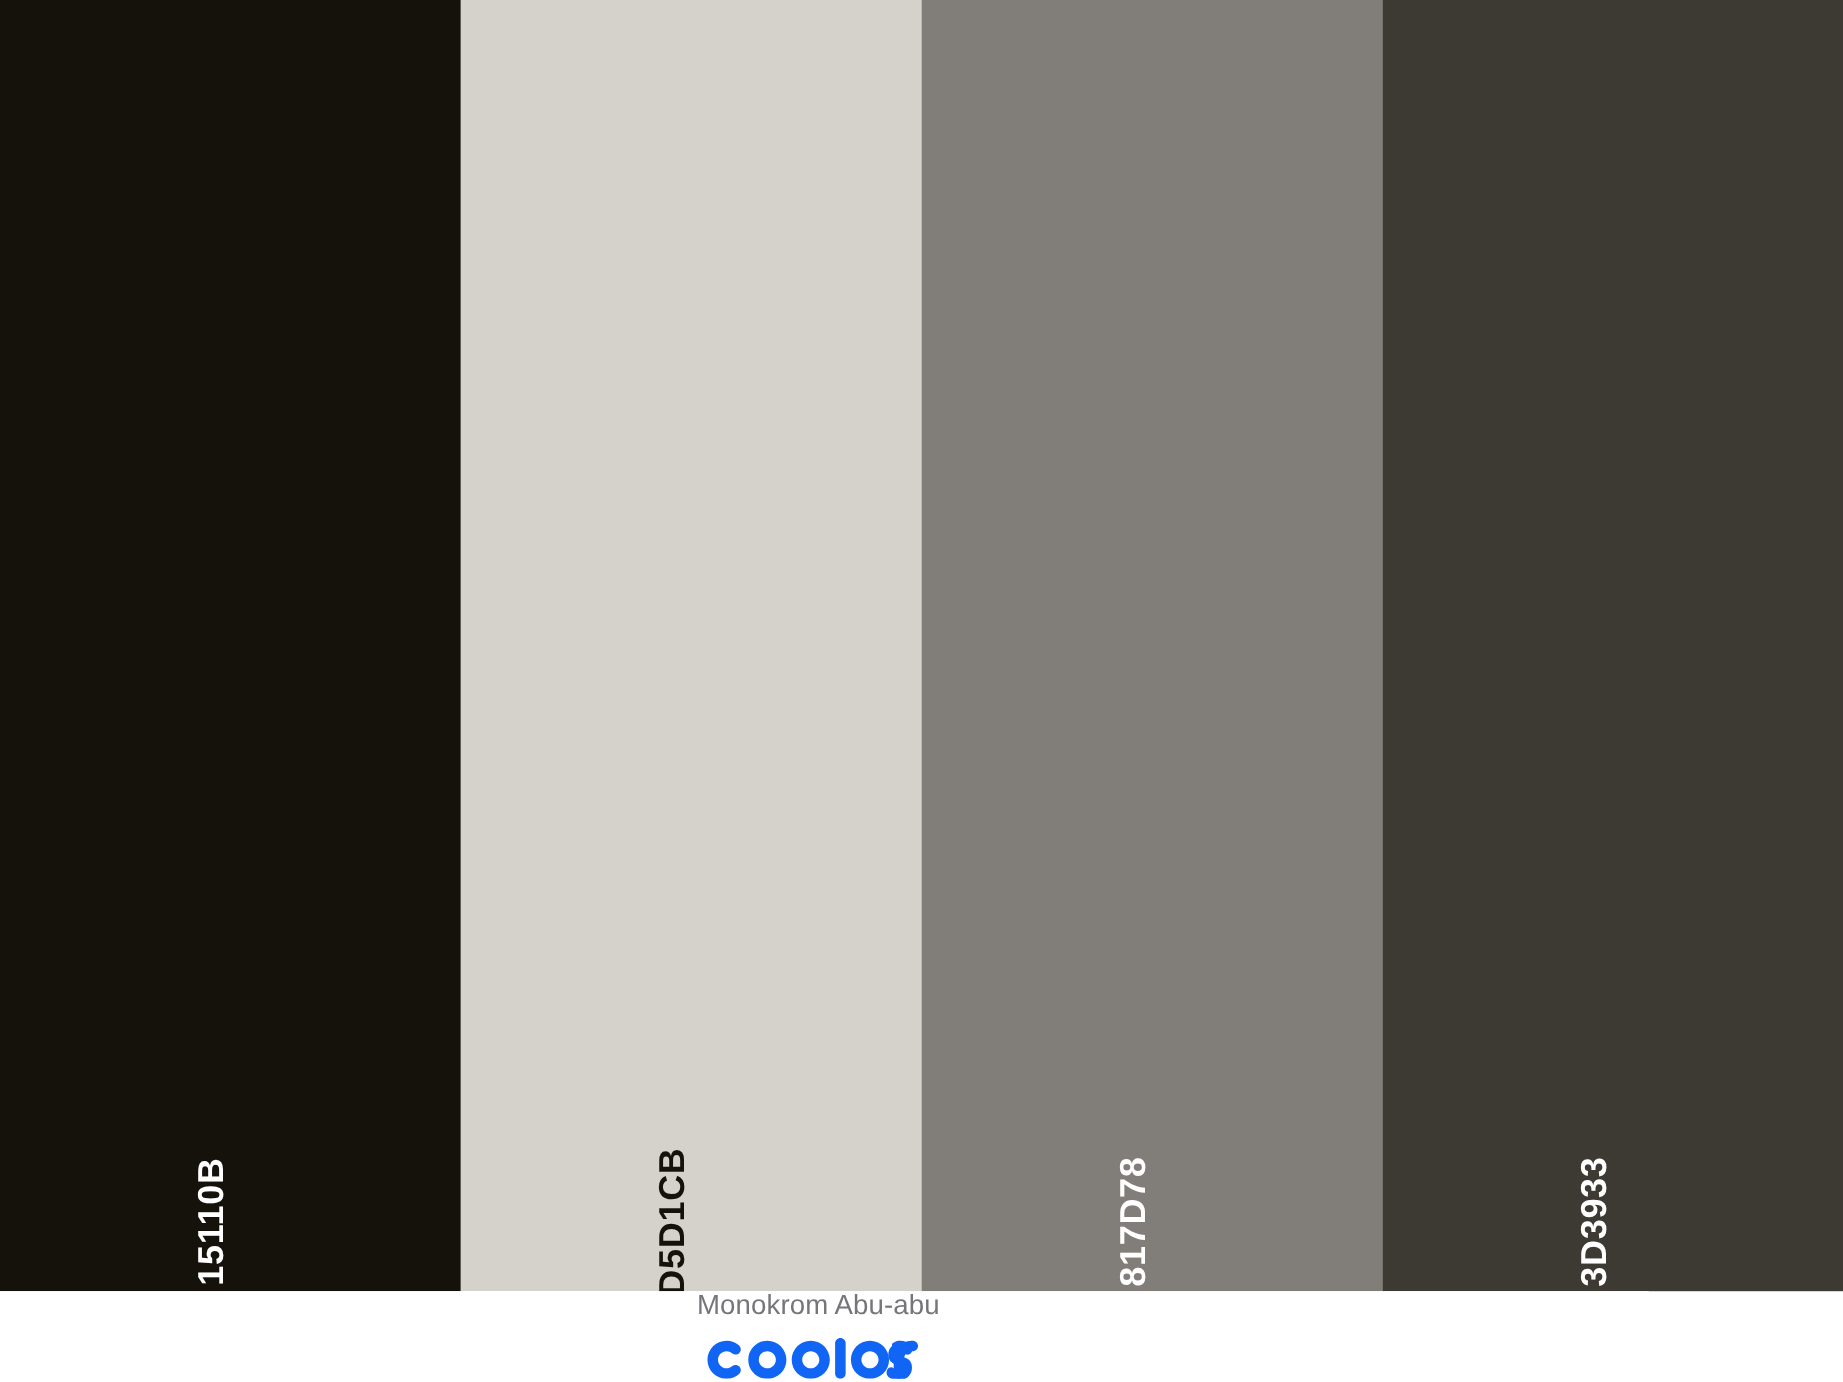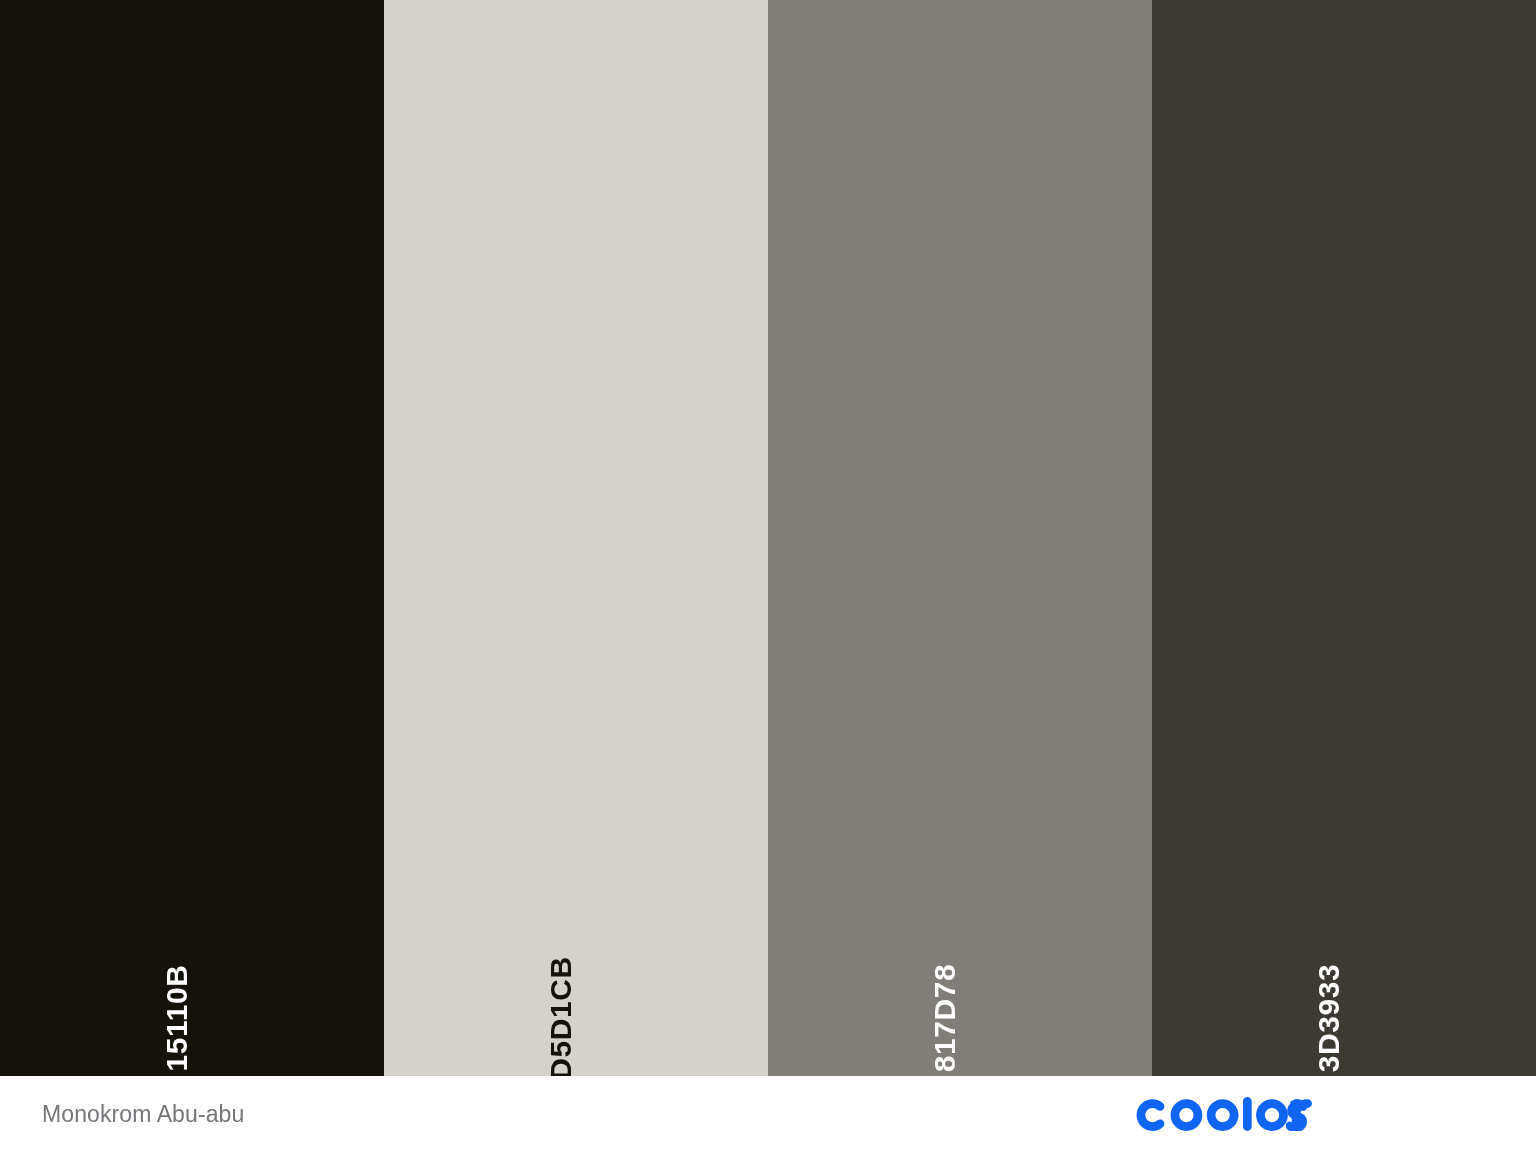--- a/index.html
+++ b/index.html
@@ -54,20 +54,21 @@
     user-select: none;
   }
 
   
   #palette-footer {
     position: relative;
     width: 1374px;
     height: 76px;
     background: #ffffff;
     display: flex;
+    flex-direction: column;
     align-items: center;
     justify-content: space-between;
     box-sizing: border-box;
     padding: 0 52px 0 42px;
   }
 
   #footer-title {
     font-family: "Liberation Sans", sans-serif;
     font-size: 23px;
     font-weight: normal;

